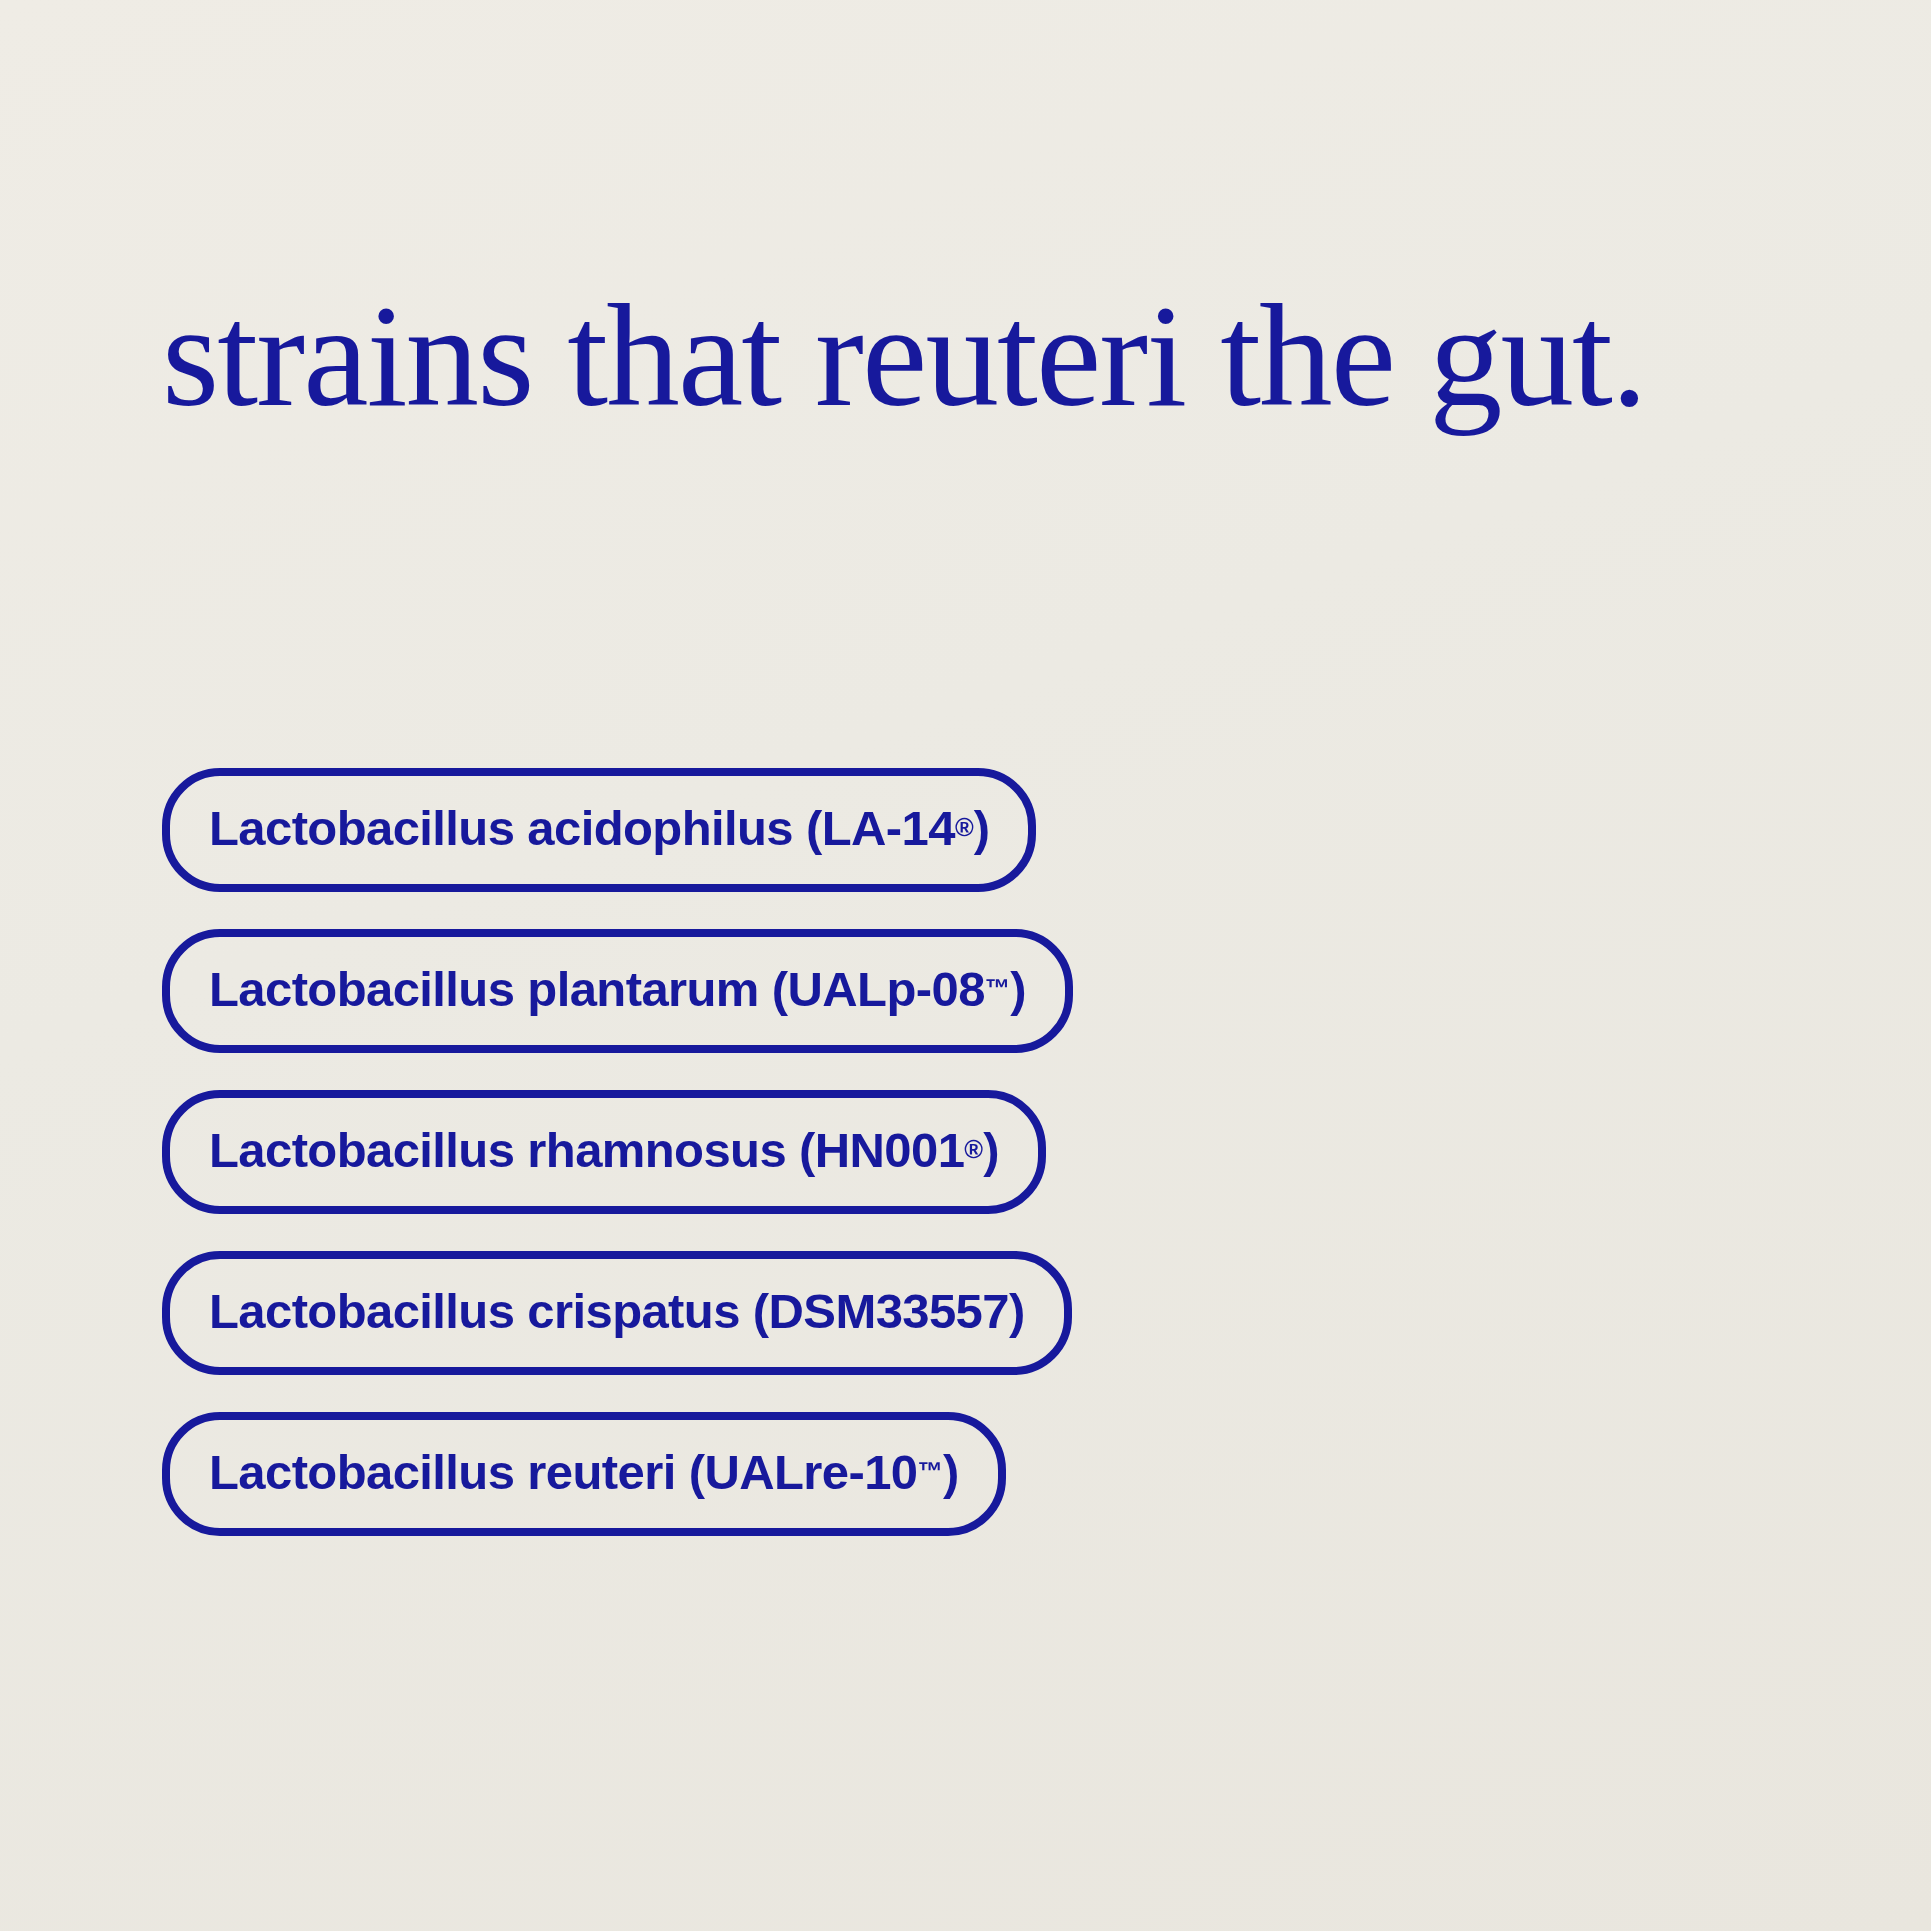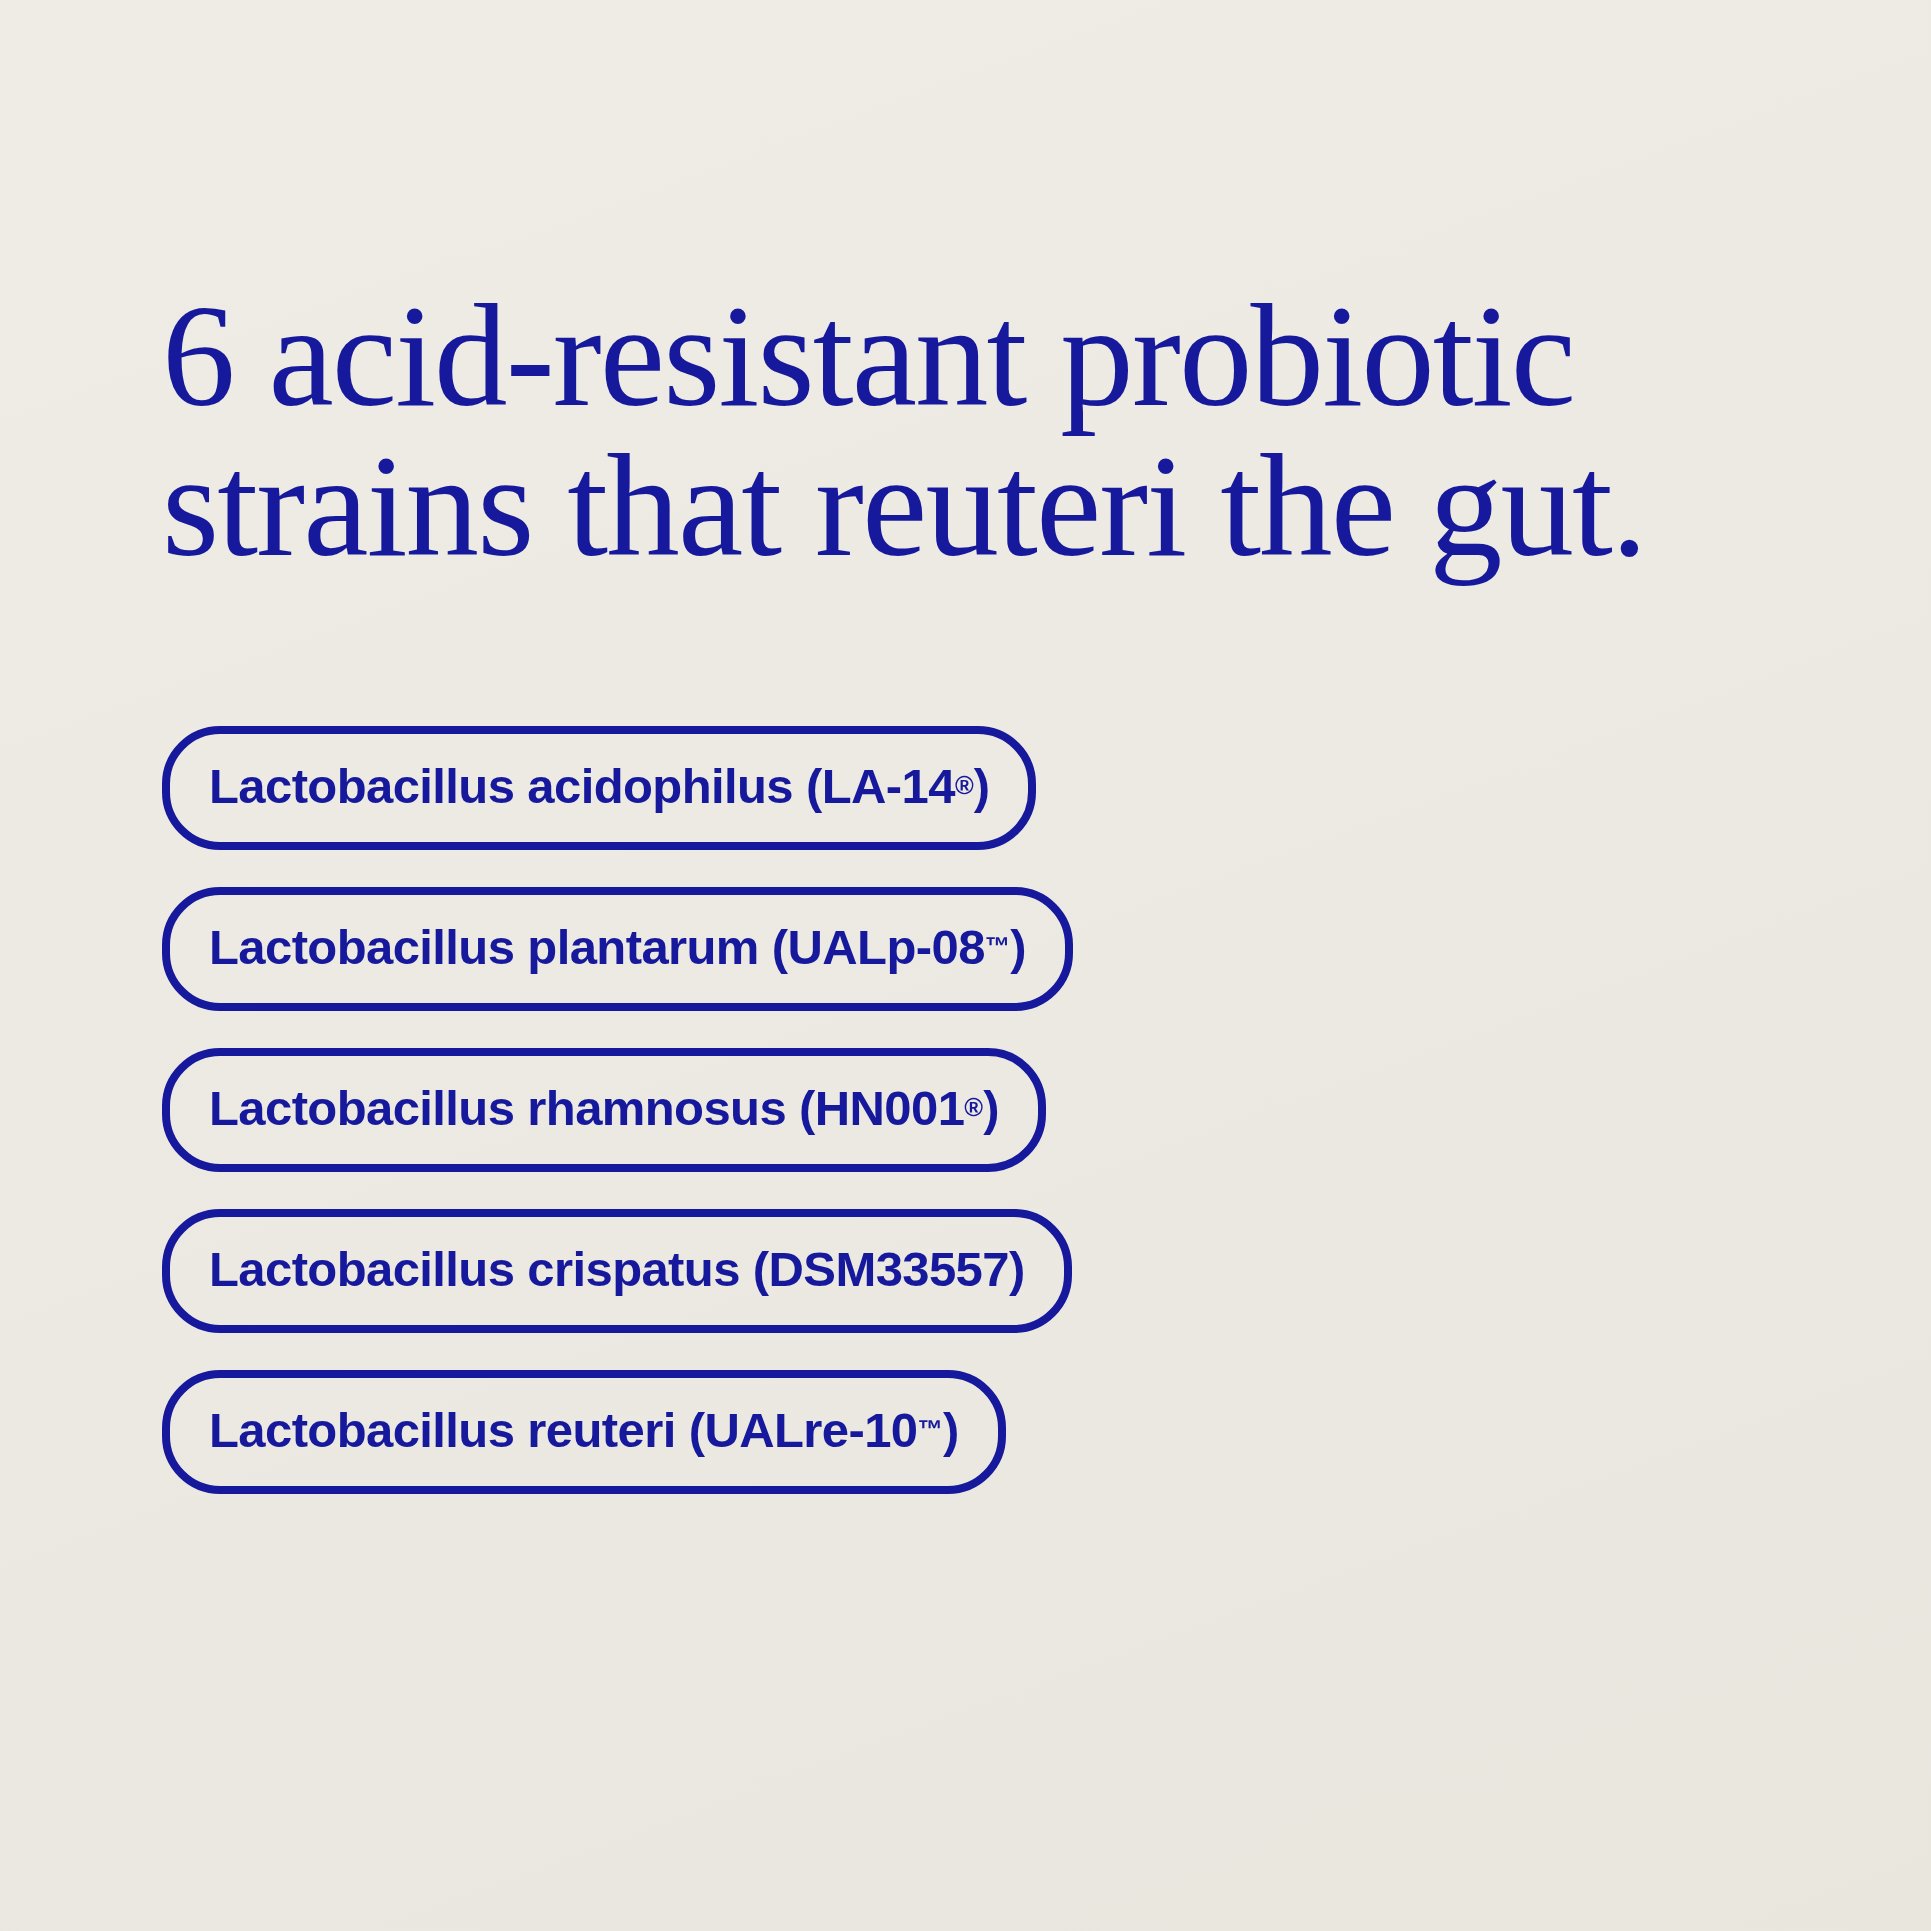--- a/index.html
+++ b/index.html
@@ -32,21 +32,21 @@
     letter-spacing: -1.9px;
     font-weight: 400;
   }
   .headline .line {
     display: block;
     white-space: nowrap;
   }
   .pill-list {
     position: absolute;
     left: 162px;
-    top: 726px;
+    top: 768px;
     width: 1641px;
   }
   .pill {
     display: inline-flex;
     align-items: center;
     box-sizing: border-box;
     border: 8.7px solid #17199c;
     border-radius: 58px;
     background: transparent;
     color: #17199c;
@@ -71,21 +71,20 @@
     line-height: 1;
     letter-spacing: 0;
   }
 </style>
 </head>
 <body>
 
 <div class="canvas">
 
   <h1 class="headline">
-    <span class="line">6 acid-resistant probiotic</span>
     <span class="line">strains that reuteri the gut.</span>
   </h1>
 
   <div class="pill-list">
 
     <div class="pill-row">
       <span class="pill">
           <span>Lactobacillus acidophilus (LA-14</span>
           <span class="sup">®</span>
           <span>)</span>

